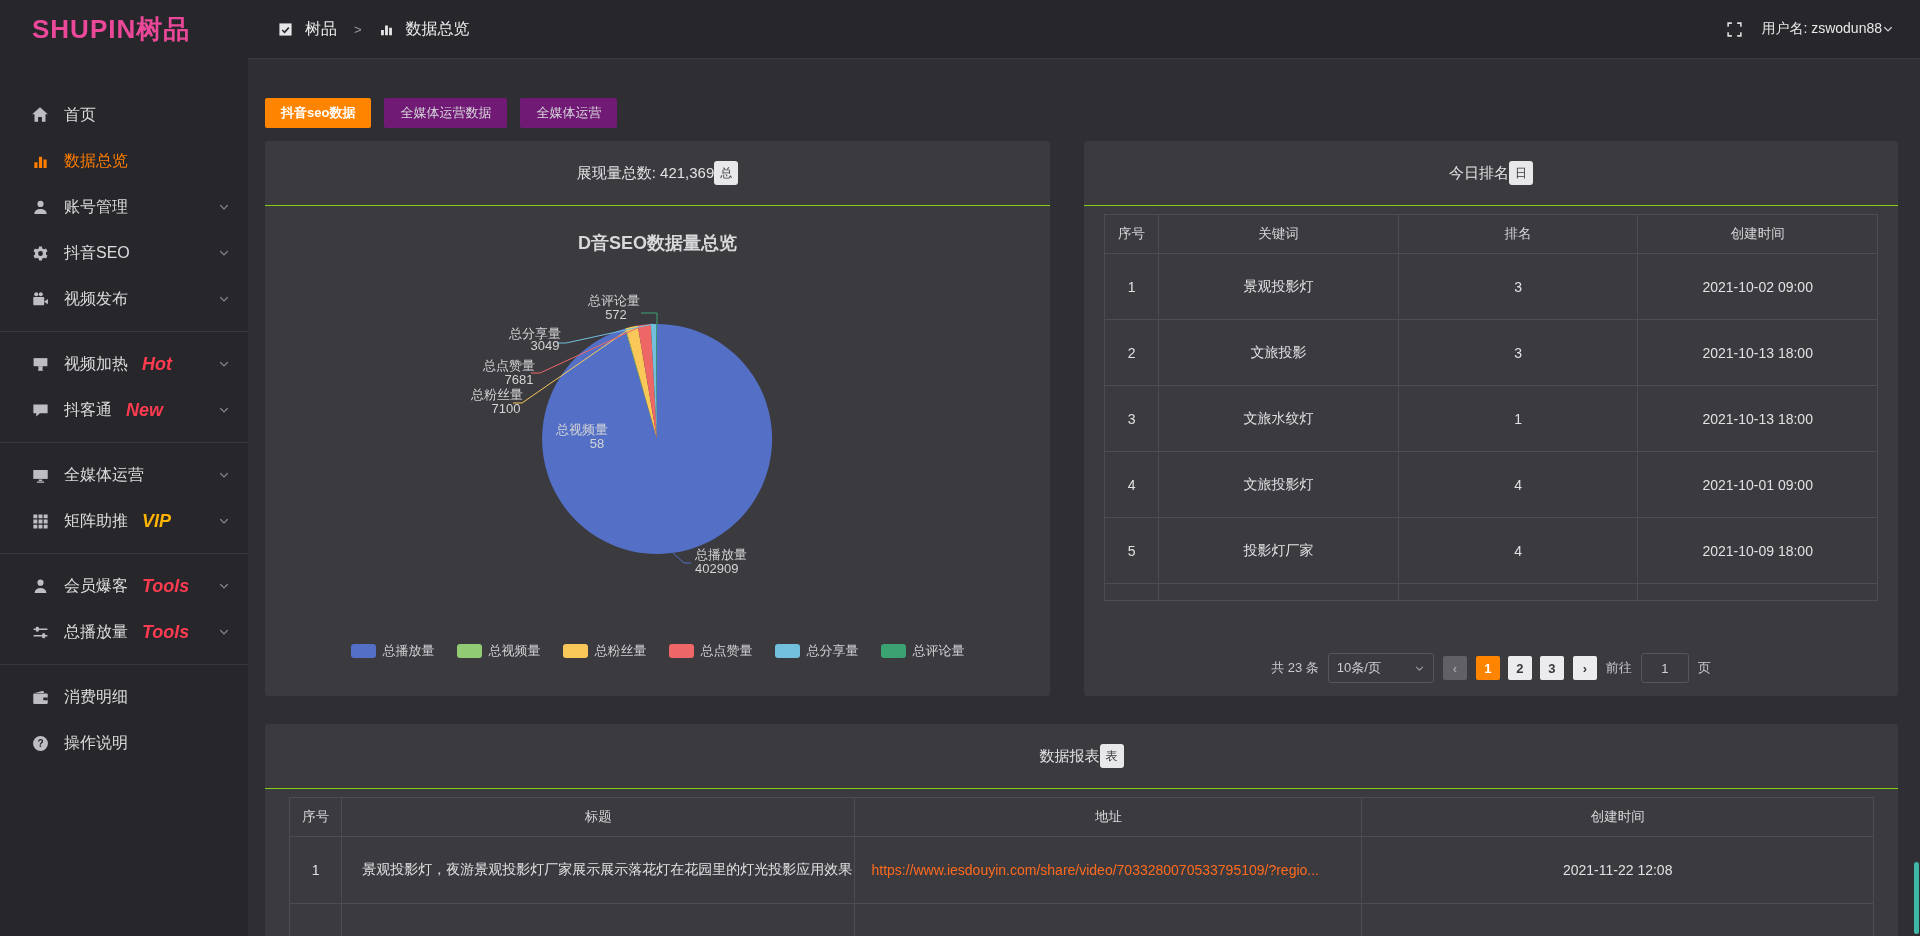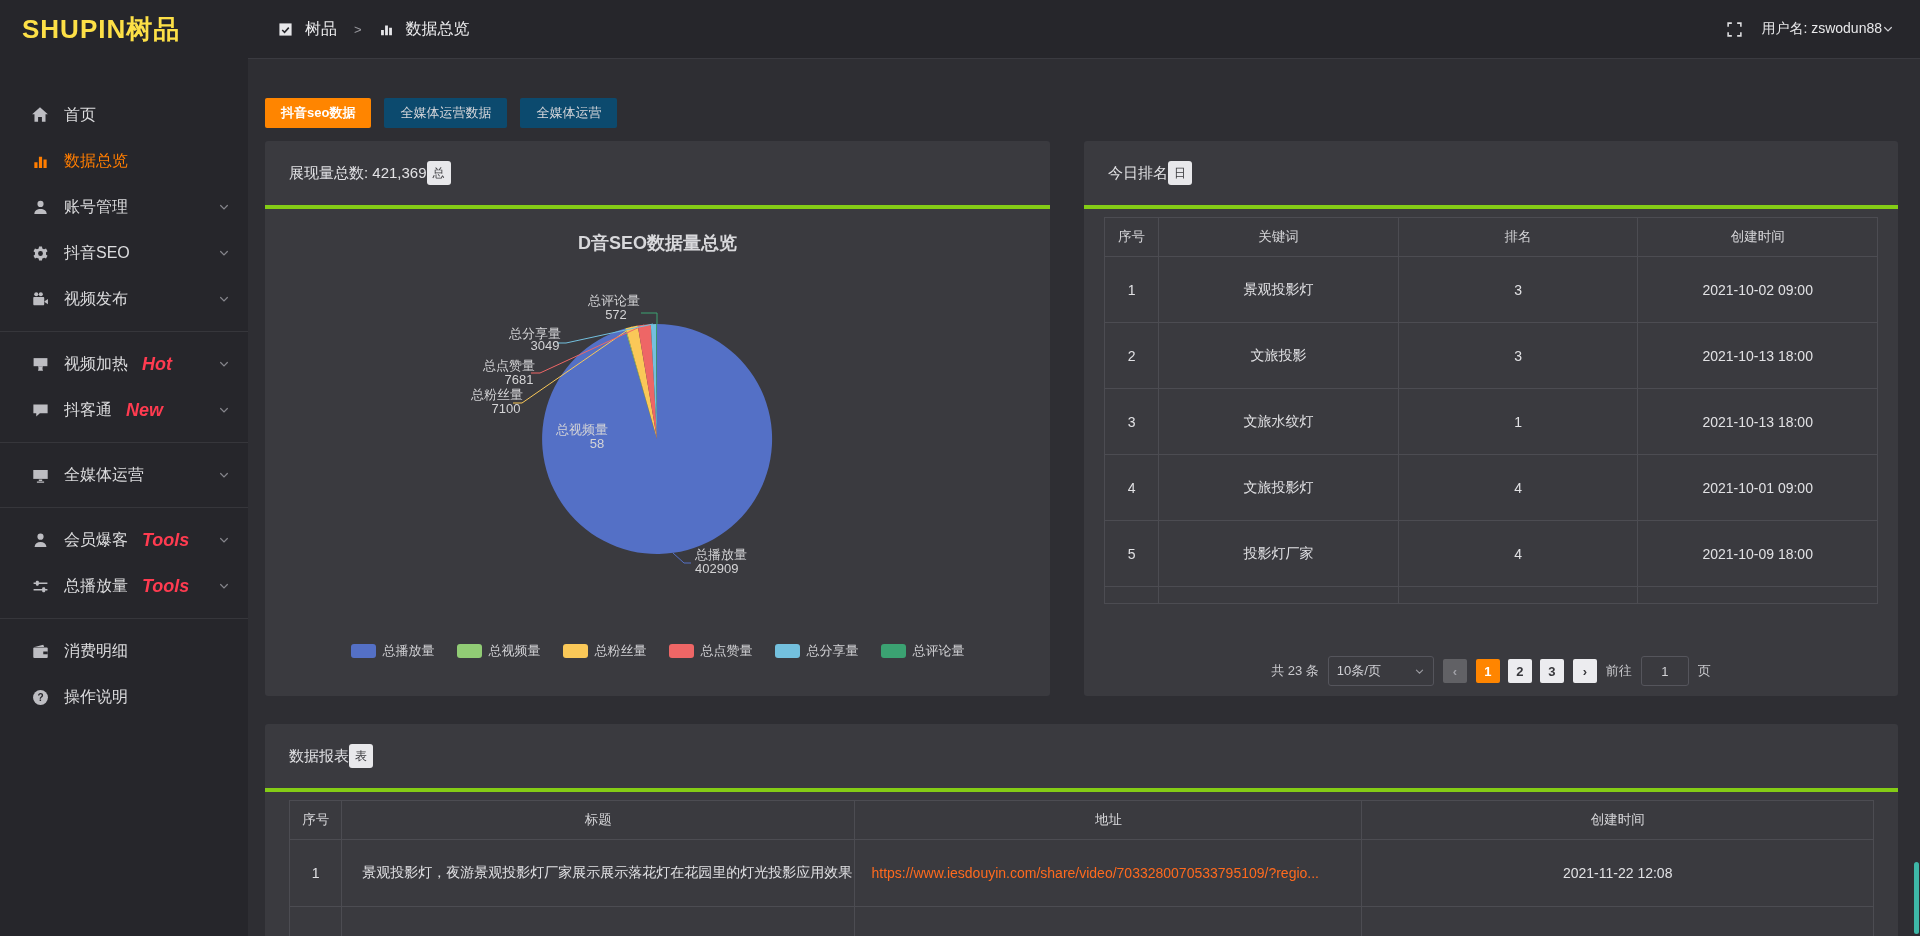--- a/index.html
+++ b/index.html
@@ -1,21 +1,21 @@
 <!DOCTYPE html>
 <html><head>
 <meta charset="utf-8">
 <style>
   html,body{margin:0;padding:0}
   body{width:1920px;height:936px;overflow:hidden;background:#2e2e33;
        font-family:"Liberation Sans","DejaVu Sans",sans-serif;color:#e0e0e3}
   .app{display:flex;width:100%;height:100%}
   
   .sidebar{width:248px;flex:none;background:#26262b;display:flex;flex-direction:column}
-  .logo{height:58px;display:flex;align-items:center;padding-left:22px;color:#fde047;
+  .logo{height:58px;display:flex;align-items:center;padding-left:32px;color:#ec4899;
         font-size:26px;font-weight:800;letter-spacing:1px;white-space:nowrap}
   .menu{padding-top:34px}
   .mi{height:46px;display:flex;align-items:center;padding:0 18px 0 30px;
       color:#dcdcde;font-size:16px;cursor:pointer}
   .mi .mic{width:20px;height:20px;margin-right:14px;color:#bdbdc2;display:flex;align-items:center;justify-content:center}
   .mi.act,.mi.act .mic{color:#ff7d00}
   .mbadge{font-weight:bold;font-size:18px;margin-left:14px}
   .mchv{margin-left:auto;color:#85858b;display:flex}
   .mdiv{height:1px;background:#36363b;margin:9px 0}
   
@@ -25,26 +25,26 @@
   .crumb{display:flex;align-items:center;color:#ececee;font-size:16px;gap:12px}
   .crumb .ci{display:flex;color:#e6e6e9}
   .crumb .sep{color:#9a9aa0;font-size:13px;margin:0 5px}
   .tb-right{margin-left:auto;display:flex;align-items:center;gap:18px;color:#e8e8ea;font-size:14px}
   .fsbtn{display:flex;color:#dcdcde;cursor:pointer}
   .userbox{display:flex;align-items:center;cursor:pointer}
   
   .content{flex:1;padding:39px 22px 0 17px;overflow:hidden}
   .tabs{display:flex;gap:13px;margin-bottom:13px}
   .tab{height:30px;padding:0 16px;display:flex;align-items:center;font-size:13px;
-       border-radius:2px;background:#0c4a6e;color:#d8d8dc;cursor:pointer}
+       border-radius:2px;background:#701a75;color:#d8d8dc;cursor:pointer}
   .tab.act{background:#ff8500;color:#fff;font-weight:bold}
   .prow{display:flex;gap:34px}
   .card{background:#3a3a3f;border-radius:3px;position:relative}
-  .card-h{height:64px;display:flex;align-items:center;justify-content:flex-start;
-          padding:0 24px;border-bottom:4px solid #84cc16;color:#e2e2e5;font-size:15px}
+  .card-h{height:64px;display:flex;align-items:center;justify-content:center;
+          padding:0 24px;border-bottom:1px solid #84cc16;color:#e2e2e5;font-size:15px}
   .badge{width:24px;height:24px;background:#e8e8eb;color:#3a3a3e;font-size:12px;flex:none;
          display:flex;align-items:center;justify-content:center;border-radius:3px;cursor:pointer}
   
   .pie-card{width:785px;height:555px;flex:none}
   .chart-wrap{position:absolute;left:0;right:0;top:64px;bottom:0}
   .chart-title{text-align:center;margin-top:26px;font-size:18px;font-weight:bold;color:#d8d8db;position:relative;z-index:1}
   svg.pie{position:absolute;inset:0}
   .legend{position:absolute;left:0;right:0;bottom:36px;display:flex;justify-content:center;gap:22px}
   .lg{display:flex;align-items:center;gap:7px;color:#d2d2d5;font-size:13px;cursor:pointer}
   .lg i{width:25px;height:14px;border-radius:3px;display:block}
@@ -173,20 +173,34 @@
         </div>
         <div class="mdiv"></div>
         <div class="mi">
           <span class="mic">
             <svg width="17" height="17" viewBox="0 0 16 16">
               <path fill="currentColor" d="M1.2 2.8h13.6v8.4H1.2z"></path>
               <path fill="currentColor" d="M6.4 11.8h3.2v1.4H6.4zM4.6 13.6h6.8v1.2H4.6z"></path>
             </svg>
           </span>
           <span class="mlb">全媒体运营</span>
+          <span class="mchv">
+            <svg width="12" height="12" viewBox="0 0 16 16">
+              <path d="M3.5 6l4.5 4.5L12.5 6" stroke="currentColor" stroke-width="1.6" fill="none" stroke-linecap="round"></path>
+            </svg>
+          </span>
+        </div>
+        <div class="mi">
+          <span class="mic">
+            <svg width="17" height="17" viewBox="0 0 16 16">
+              <path fill="currentColor" d="M1.3 1.3h3.7v3.7H1.3zM6.15 1.3h3.7v3.7h-3.7zM11 1.3h3.7v3.7H11zM1.3 6.15h3.7v3.7H1.3zM6.15 6.15h3.7v3.7h-3.7zM11 6.15h3.7v3.7H11zM1.3 11h3.7v3.7H1.3zM6.15 11h3.7v3.7h-3.7zM11 11h3.7v3.7H11z"></path>
+            </svg>
+          </span>
+          <span class="mlb">矩阵助推</span>
+          <i class="mbadge" style="color:#ffb400">VIP</i>
           <span class="mchv">
             <svg width="12" height="12" viewBox="0 0 16 16">
               <path d="M3.5 6l4.5 4.5L12.5 6" stroke="currentColor" stroke-width="1.6" fill="none" stroke-linecap="round"></path>
             </svg>
           </span>
         </div>
         <div class="mdiv"></div>
         <div class="mi">
           <span class="mic">
             <svg width="17" height="17" viewBox="0 0 16 16">

